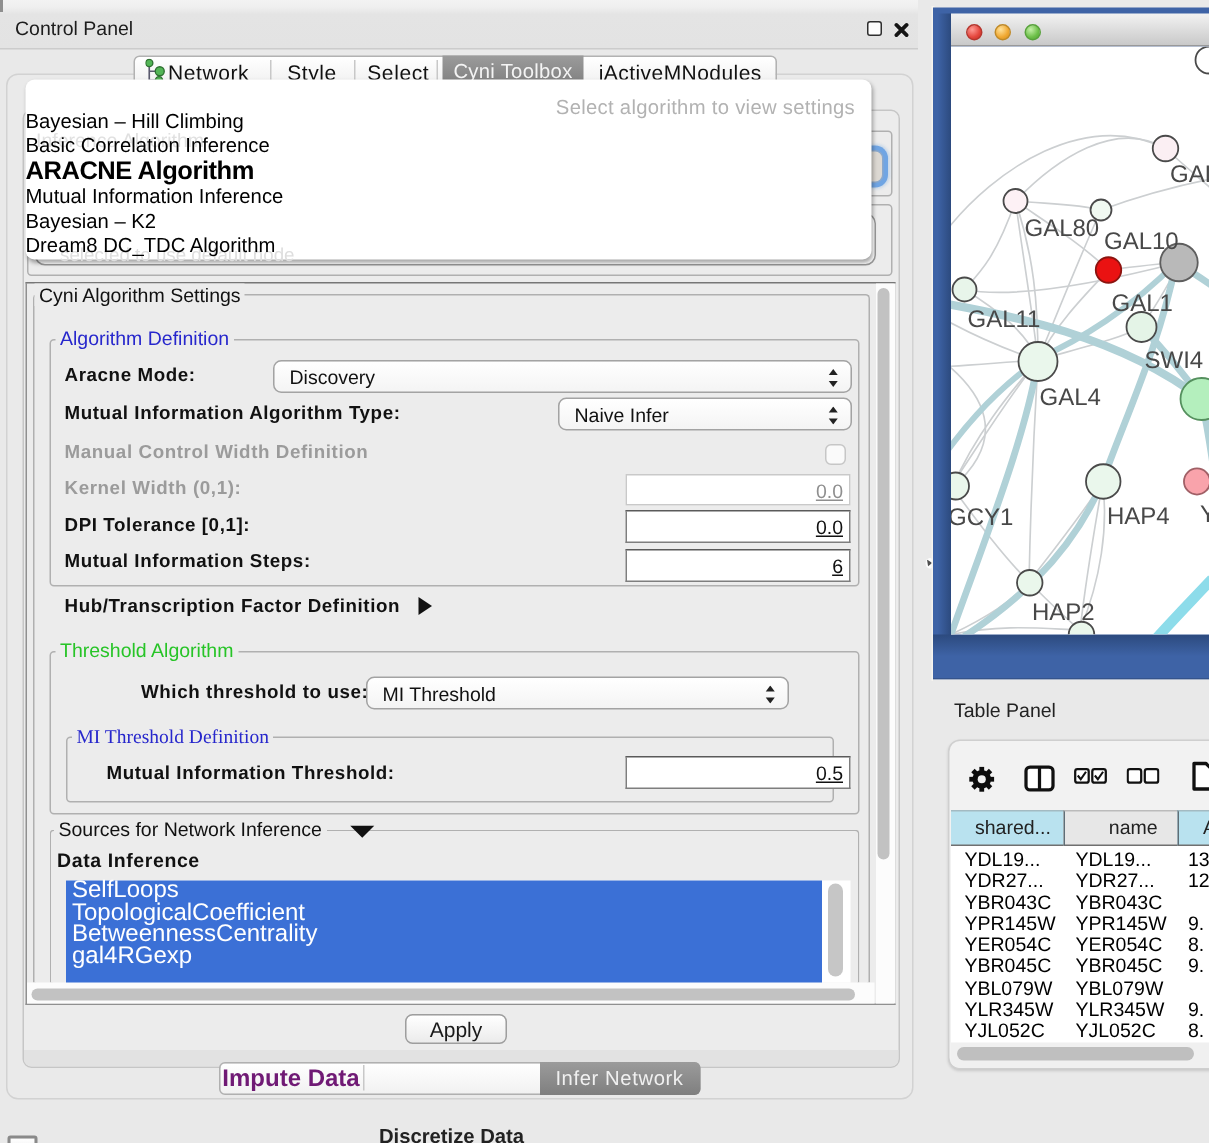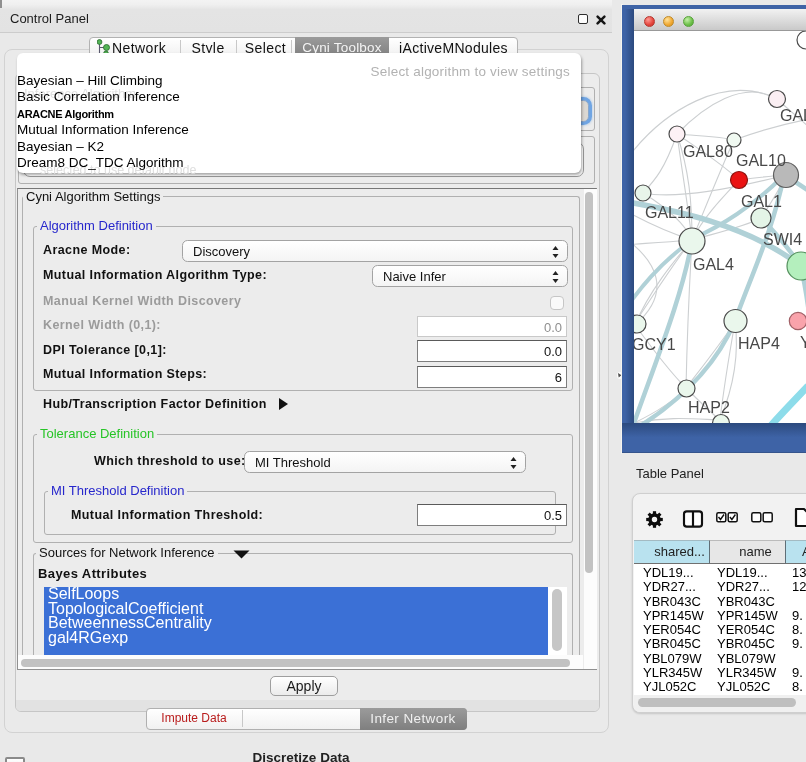--- a/index.html
+++ b/index.html
@@ -3,21 +3,21 @@
 <meta charset="utf-8">
 <style>
   * { margin:0; padding:0; box-sizing:border-box; }
   html,body { width:806px; height:762px; }
   body { background:#e9e9e9; font-family:"Liberation Sans", sans-serif; position:relative; overflow:hidden; }
   .abs { position:absolute; }
   .lbl { font-size:12.5px; font-weight:bold; color:#111; letter-spacing:0.4px; }
   .lblgray { font-size:12.5px; font-weight:bold; color:#9b9b9b; letter-spacing:0.4px; }
   .combo { position:absolute; background:linear-gradient(#ffffff,#f4f4f4); border:1px solid #a3a3a3; border-radius:5.5px;padding-left:32px; }
   .combo .ctext { position:absolute; left:10px; top:3px; font-size:13px; color:#111; }
-  .field { position:absolute; background:#fff; border:1px solid #7e7e7e; border-top-color:#5a5a5a; font-size:13px; color:#111; text-align:right; padding:3px 4px 0 0; }
+  .field { position:absolute; background:#fff; border:1px solid #7e7e7e; border-top-color:#5a5a5a; font-size:13px; color:#111; text-align:right; padding:3px 4px 0 0;text-decoration:underline; }
   .groupbox { position:absolute; border:1px solid #b0b0b0; border-radius:3px; }
   .gtitle { position:absolute; font-size:13px; background:#ececec; padding:0 3px; white-space:nowrap; }
 </style>
 </head>
 <body>
 
 <div class="abs" style="left:0;top:0;width:2px;height:8px;background:#8f8f8f;z-index:5;"></div>
 
 <div class="abs" style="left:0;top:0;width:612px;height:33px;background:linear-gradient(#f3f3f3 0%,#efefef 15%,#e4e4e4 30%,#e3e3e3 100%);border-bottom:1px solid #cccccc;"></div>
 <div class="abs" style="left:10px;top:11px;font-size:13px;color:#1c1c1c;">Control Panel</div>
@@ -77,74 +77,74 @@
     </svg>
 </div>
 <div class="lbl abs" style="left:43px;top:267.5px;">Mutual Information Algorithm Type:</div>
 <div class="combo" style="left:372px;top:264.5px;width:196px;height:22px;">
   <span class="ctext">Naive Infer</span>
   <svg class="abs" style="right:8px;top:5px;" width="7" height="12" viewBox="0 0 7 12">
       <path d="M3.5 0 L6.5 4 L0.5 4 Z" fill="#222"></path>
       <path d="M3.5 12 L6.5 8 L0.5 8 Z" fill="#222"></path>
     </svg>
 </div>
-<div class="lblgray abs" style="left:43px;top:293.5px;">Manual Kernel Width Discovery</div>
+<div class="lblgray abs" style="left:43px;top:293.5px;">Manual Control Width Definition</div>
 <div class="abs" style="left:550px;top:296px;width:14px;height:14px;border:1.5px solid #c6c6c6;border-radius:4px;background:#fafafa;"></div>
 <div class="lblgray abs" style="left:43px;top:318px;">Kernel Width (0,1):</div>
 <div class="field" style="left:417px;top:316px;width:150px;height:21px;border-color:#c9c9c9;background:#fff;color:#8f8f8f;">0.0</div>
 <div class="lbl abs" style="left:43px;top:342.5px;">DPI Tolerance [0,1]:</div>
 <div class="field" style="left:417px;top:340px;width:150px;height:22px;">0.0</div>
 <div class="lbl abs" style="left:43px;top:367px;">Mutual Information Steps:</div>
 <div class="field" style="left:417px;top:366px;width:150px;height:22px;">6</div>
 
 <div class="lbl abs" style="left:43px;top:397px;font-size:12.5px;">Hub/Transcription Factor Definition</div>
 <svg class="abs" style="left:277px;top:397px;" width="12" height="14" viewBox="0 0 12 14">
     <path d="M2 1 L11 7 L2 13 Z" fill="#111"></path>
   </svg>
 
 <div class="groupbox" style="left:33px;top:434px;width:540px;height:109px;"></div>
-<div class="gtitle" style="left:37px;top:425.5px;color:#27c427;">Tolerance Definition</div>
+<div class="gtitle" style="left:37px;top:425.5px;color:#27c427;">Threshold Algorithm</div>
 <div class="lbl abs" style="left:94px;top:453.5px;">Which threshold to use:</div>
 <div class="combo" style="left:244px;top:450.5px;width:282px;height:22px;">
   <span class="ctext">MI Threshold</span>
   <svg class="abs" style="right:8px;top:5px;" width="7" height="12" viewBox="0 0 7 12">
       <path d="M3.5 0 L6.5 4 L0.5 4 Z" fill="#222"></path>
       <path d="M3.5 12 L6.5 8 L0.5 8 Z" fill="#222"></path>
     </svg>
 </div>
 <div class="groupbox" style="left:44px;top:491px;width:512px;height:44px;"></div>
-<div class="gtitle" style="left:48px;top:482.5px;color:#2727cc;">MI Threshold Definition</div>
+<div class="gtitle" style="left:48px;top:482.5px;color:#2727cc;font-family:Liberation Serif, serif;">MI Threshold Definition</div>
 <div class="lbl abs" style="left:54px;top:508px;margin-left:17px;">Mutual Information Threshold:</div>
 <div class="field" style="left:417px;top:504px;width:150px;height:22px;">0.5</div>
 
 <div class="groupbox" style="left:33px;top:553px;width:540px;height:102px;border-bottom:none;border-radius:3px 3px 0 0;"></div>
 <div class="gtitle" style="left:36px;top:544.5px;color:#111;">Sources for Network Inference</div>
 <svg class="abs" style="left:233px;top:549.5px;" width="17" height="9" viewBox="0 0 17 9">
     <path d="M0.5 0.5 L16.5 0.5 L8.5 8.5 Z" fill="#111"></path>
   </svg>
-<div class="lbl abs" style="left:38px;top:566px;font-size:13px;">Bayes Attributes</div>
+<div class="lbl abs" style="left:38px;top:566px;font-size:13px;">Data Inference</div>
 <div class="abs" style="left:44px;top:587px;width:523px;height:68px;background:#fff;"></div>
 <div class="abs" style="left:44px;top:587px;width:504px;height:68px;background:#3b70d6;"></div>
 <div class="abs" style="left:48px;top:587px;font-size:16px;color:#fff;line-height:14.5px;">SelfLoops<br>TopologicalCoefficient<br>BetweennessCentrality<br>gal4RGexp</div>
 <div class="abs" style="left:552px;top:589px;width:10px;height:62px;border-radius:5px;background:#c6c6c6;"></div>
 
 <div class="abs" style="left:270px;top:675.5px;width:68px;height:20px;border:1px solid #9e9e9e;border-radius:5px;background:linear-gradient(#ffffff,#ebebeb);text-align:center;font-size:14px;color:#1a1a1a;padding-top:1.5px;">Apply</div>
 
 <div class="abs" style="left:146px;top:707.5px;width:321px;height:22px;background:linear-gradient(#ffffff,#f1f1f1);border:1px solid #b0b0b0;border-radius:4px;"></div>
 <div class="abs" style="left:241.5px;top:710px;width:1px;height:17px;background:#c8c8c8;"></div>
-<div class="abs" style="left:146px;top:711px;width:96px;font-size:12px;font-weight:normal;color:#b91c1c;text-align:center;">Impute Data</div>
+<div class="abs" style="left:146px;top:711px;width:96px;font-size:16px;font-weight:bold;color:#701a75;text-align:center;">Impute Data</div>
 <div class="abs" style="left:242px;top:750px;width:118px;font-size:13.5px;font-weight:bold;color:#222;text-align:center;">Discretize Data</div>
 <div class="abs" style="left:359.5px;top:707.5px;width:107.5px;height:22px;background:linear-gradient(#9b9b9b,#7f7f7f);border-radius:0 4px 4px 0;"></div>
 <div class="abs" style="left:359.5px;top:711px;width:107px;font-size:13.5px;letter-spacing:0.4px;color:#f0f0f0;text-align:center;">Infer Network</div>
 
 <div class="abs" style="left:16.5px;top:52.5px;width:564px;height:120px;background:#fff;border-radius:6px;box-shadow:1px 2px 3px rgba(0,0,0,0.35);"></div>
 <div class="abs" style="left:24px;top:86px;font-size:13px;color:#e0e0e0;">Inference Algorithm</div>
 <div class="abs" style="left:40px;top:163px;font-size:12.5px;color:#dedede;">selected to use default node</div>
 <div class="abs" style="left:14px;top:64px;width:556px;font-size:13.5px;color:#b2b2b2;text-align:right;letter-spacing:0.2px;">Select algorithm to view settings</div>
-<div class="abs" style="left:17px;top:72.5px;font-size:13.5px;color:#000;line-height:16.6px;">Bayesian – Hill Climbing<br>Basic Correlation Inference<br><b style="font-size:11px;letter-spacing:-0.3px;">ARACNE Algorithm</b><br>Mutual Information Inference<br>Bayesian – K2<br>Dream8 DC_TDC Algorithm</div>
+<div class="abs" style="left:17px;top:72.5px;font-size:13.5px;color:#000;line-height:16.6px;">Bayesian – Hill Climbing<br>Basic Correlation Inference<br><b style="font-size:17px;letter-spacing:-0.3px;">ARACNE Algorithm</b><br>Mutual Information Inference<br>Bayesian – K2<br>Dream8 DC_TDC Algorithm</div>
 
 <div class="abs" style="left:5px;top:756.5px;width:20px;height:12px;border:2px solid #8a8a8a;border-radius:2px;background:linear-gradient(#fff,#eee);"></div>
 
 <div class="abs" style="left:616.5px;top:372px;width:6px;height:7px;border-radius:50%;background:#fcfcfc;"></div>
 <div class="abs" style="left:618px;top:373px;width:3.5px;height:4.5px;background:#4e4e4e;clip-path:polygon(0 0,100% 50%,20% 100%);"></div>
 
 <div class="abs" style="left:621px;top:3.5px;width:1.5px;height:450px;background:#f6f4ef;"></div>
 <div class="abs" style="left:622px;top:4.5px;width:184px;height:448.5px;background:#3e63a6;border-bottom:1px solid #35548c;"></div>
 <div class="abs" style="left:625px;top:9px;width:9px;height:415px;background:linear-gradient(to right,#3e63a6,#2c4a7e);"></div>
 <div class="abs" style="left:622px;top:423px;width:184px;height:17px;background:linear-gradient(#2c4a7e,#3e63a6 85%);"></div>
@@ -268,21 +268,21 @@
     <path d="M13.9 5 L15.9 7.5 L19.4 2.5" stroke="#111" stroke-width="1.4" fill="none"></path>
   </svg>
   <svg class="abs" style="left:118px;top:18px;" width="22" height="11" viewBox="0 0 22 11">
     <rect x="0.8" y="0.8" width="9" height="9" rx="1.5" fill="#fff" stroke="#111" stroke-width="1.5"></rect>
     <rect x="12.2" y="0.8" width="9" height="9" rx="1.5" fill="#fff" stroke="#111" stroke-width="1.5"></rect>
   </svg>
   <svg class="abs" style="left:161px;top:13px;" width="16" height="21" viewBox="0 0 16 21">
     <path d="M2 2 L10 2 L14 6 L14 19 L2 19 Z" fill="#fff" stroke="#111" stroke-width="2.2" stroke-linejoin="round"></path>
   </svg>
 
-  <div class="abs" style="left:1px;top:46px;width:75px;height:23.5px;background:#b9e2ef;border-top:1px solid #a3bac2;border-bottom:1px solid #707070;font-size:13px;color:#222;text-align:center;text-indent:16px;padding-top:3px;">shared...</div>
+  <div class="abs" style="left:1px;top:46px;width:75px;height:23.5px;background:#b9e2ef;border-top:1px solid #a3bac2;border-bottom:1px solid #707070;font-size:13px;color:#222;text-indent:16px;padding-top:3px;">shared...</div>
   <div class="abs" style="left:76px;top:46px;width:76px;height:23.5px;background:#e7e7e7;border-top:1px solid #bbb;border-bottom:1px solid #707070;border-left:1px solid #5f6e76;font-size:13px;color:#222;text-align:center;text-indent:16px;padding-top:3px;">name</div>
   <div class="abs" style="left:152px;top:46px;width:28px;height:23.5px;background:#b9e2ef;border-top:1px solid #a3bac2;border-bottom:1px solid #707070;border-left:1px solid #5f6e76;font-size:13px;color:#222;padding:3px 0 0 16px;">A</div>
 
   <div class="abs" style="left:1px;top:70px;width:179px;height:134px;background:#fff;font-size:13px;color:#000;line-height:14.25px;">
     <div style="position:absolute;left:9px;top:2px;">YDL19...<br>YDR27...<br>YBR043C<br>YPR145W<br>YER054C<br>YBR045C<br>YBL079W<br>YLR345W<br>YJL052C</div>
     <div style="position:absolute;left:83px;top:2px;">YDL19...<br>YDR27...<br>YBR043C<br>YPR145W<br>YER054C<br>YBR045C<br>YBL079W<br>YLR345W<br>YJL052C</div>
     <div style="position:absolute;left:158px;top:2px;">13<br>12<br><br>9.<br>8.<br>9.<br><br>9.<br>8.</div>
   </div>
 
   <div class="abs" style="left:1px;top:201px;width:179px;height:18px;background:#f0f0f0;"></div>

